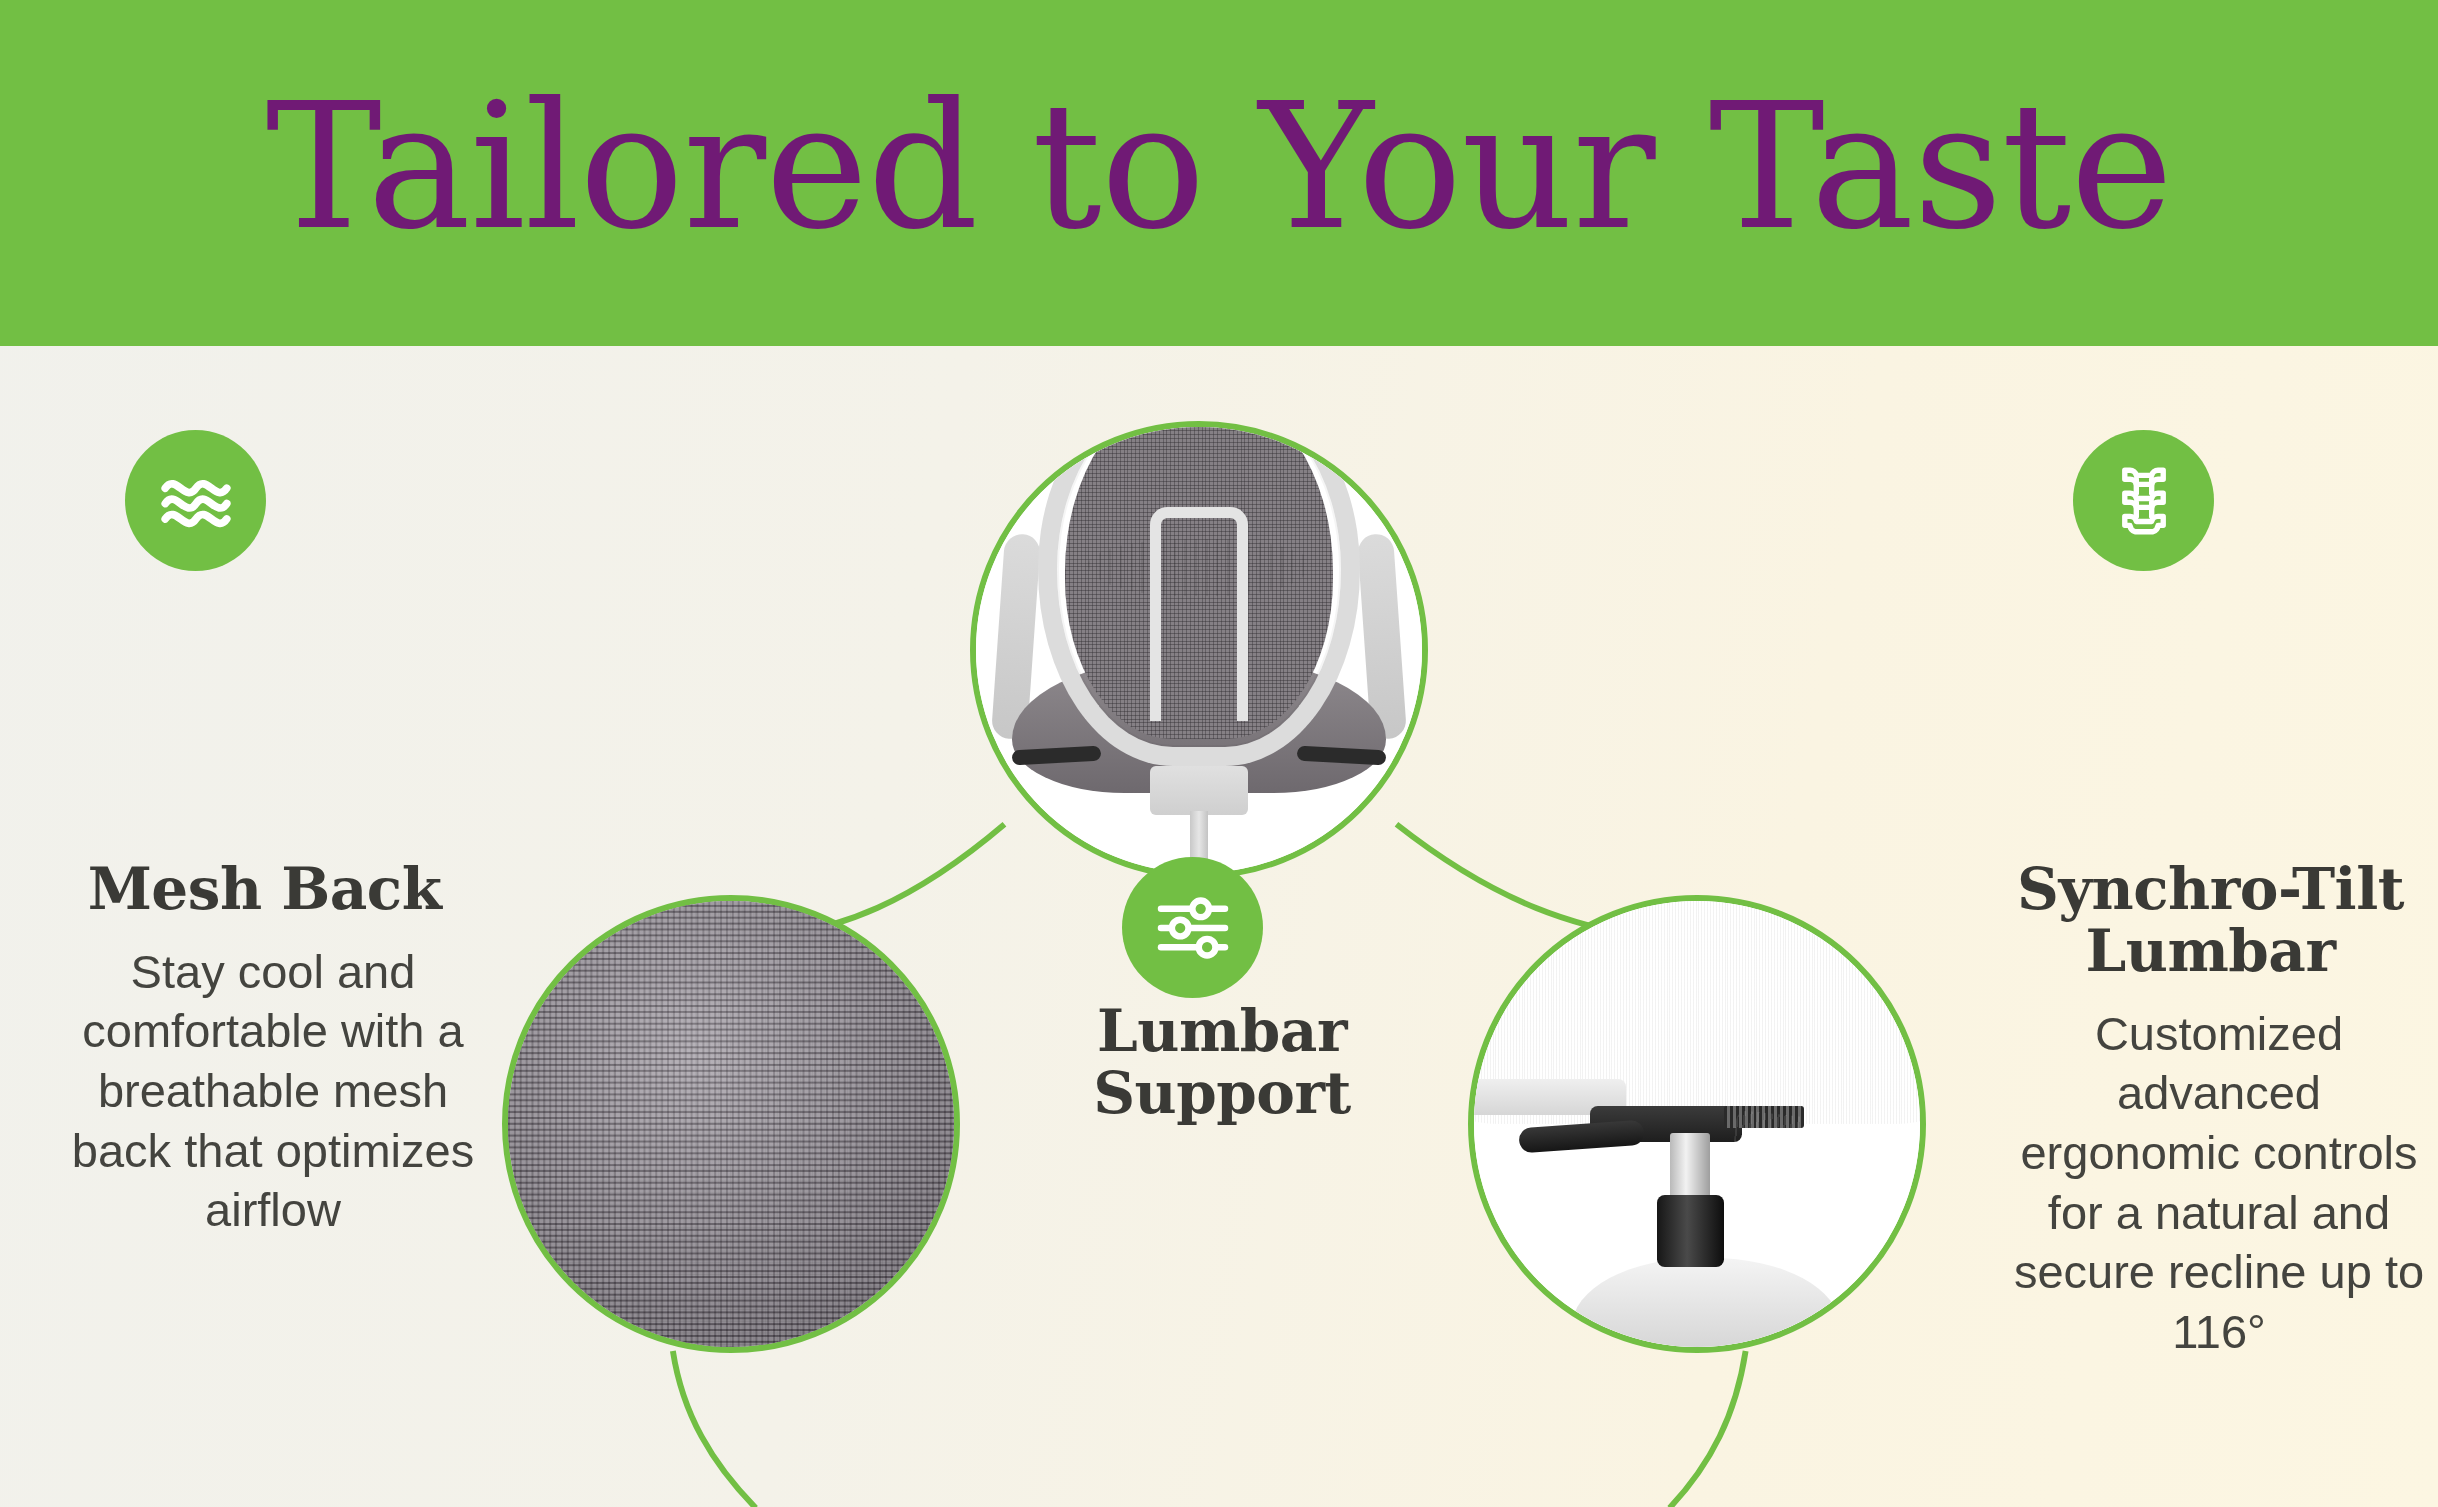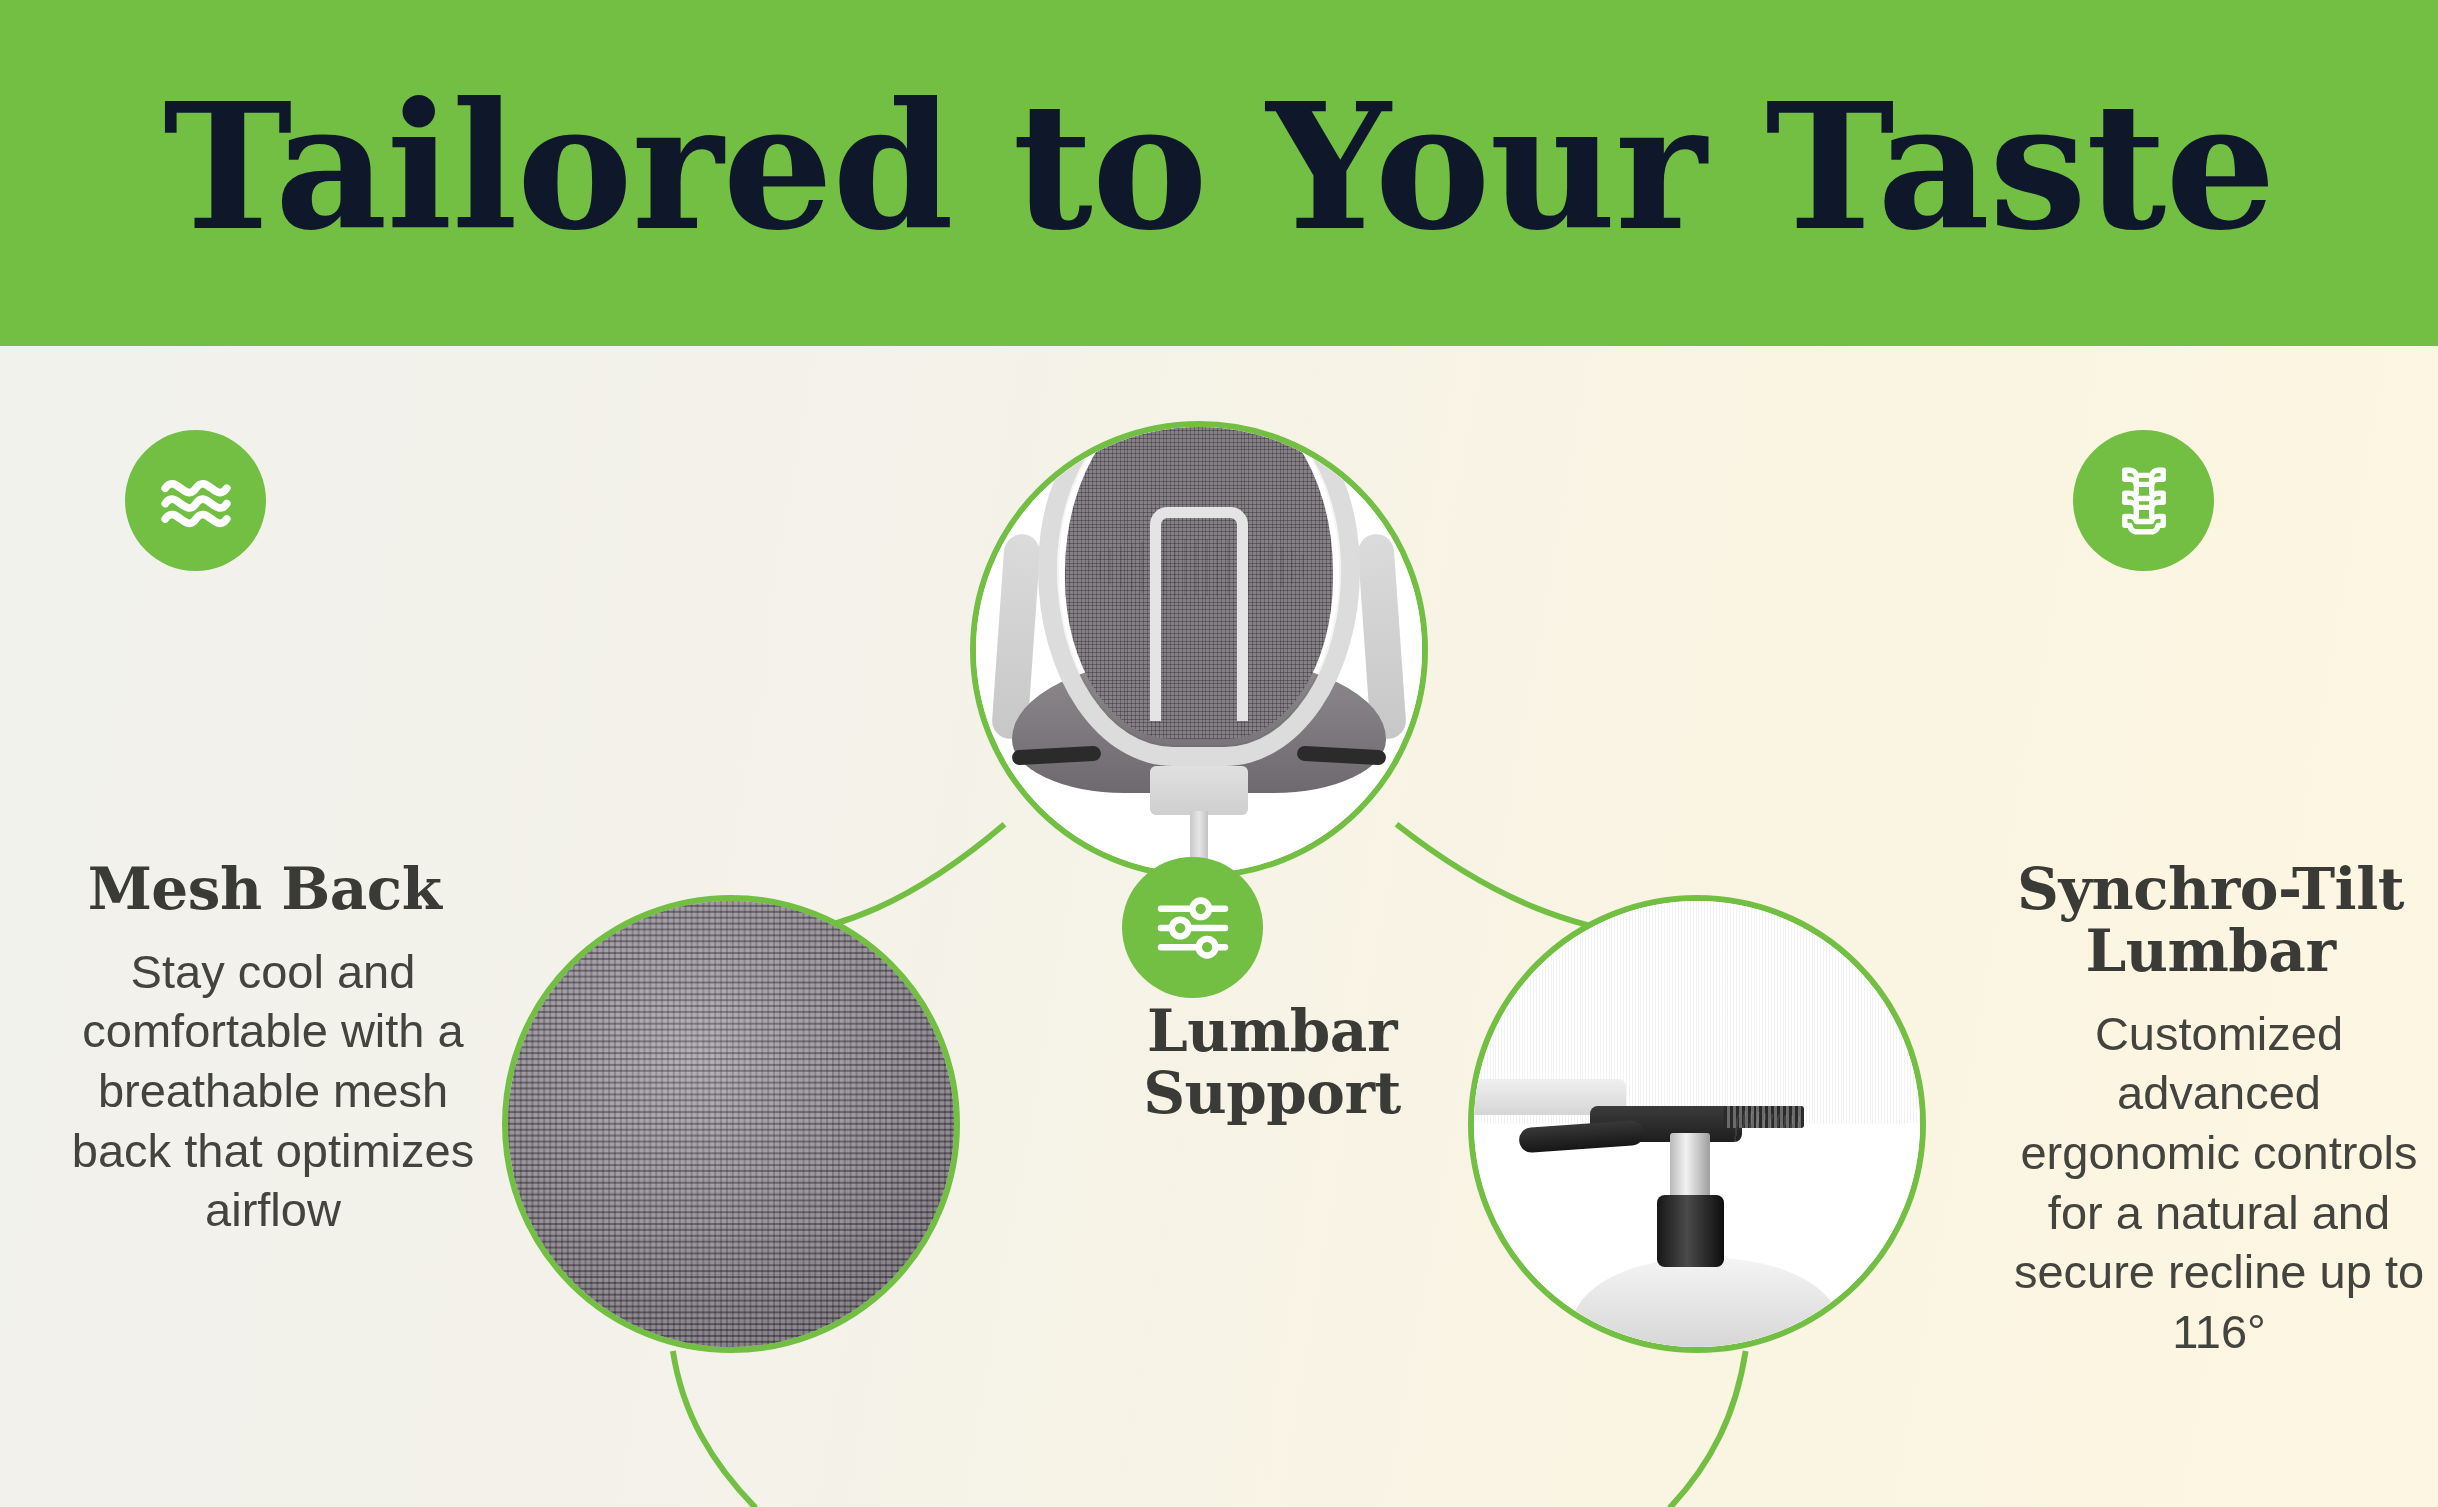--- a/index.html
+++ b/index.html
@@ -22,24 +22,24 @@
     position:absolute;
     left:0; top:0;
     width:2438px; height:346px;
     background:#72bf44;
     display:flex;
     align-items:center;
     justify-content:center;
   }
   #banner-title {
     font-family:"DejaVu Serif", serif;
-    font-weight:700;
+    font-weight:400;
     font-size:174px;
     line-height:1;
-    color:#0f172a;
+    color:#701a75;
     letter-spacing:-1px;
     white-space:nowrap;
     transform:translateY(-5.9px);
   }
 
   
   #connectors {
     position:absolute;
     left:0; top:0;
     width:2438px; height:1508px;
@@ -203,21 +203,21 @@
     justify-content:center;
   }
   #badge-mesh   { left:125px;  top:430px; width:141px; height:141px; }
   #badge-lumbar { left:1122px; top:857px; width:141px; height:141px; }
   #badge-tilt   { left:2073px; top:430px; width:141px; height:141px; }
   .icon-badge svg { width:82px; height:82px; display:block; }
 
   
   .feature { position:absolute; text-align:center;padding-left:41px; }
   #feature-mesh   { left:0px;    top:858px;  width:488px; }
-  #feature-lumbar { left:1032px; top:1000px; width:439px; }
+  #feature-lumbar { left:982px; top:1000px; width:439px; }
   #feature-tilt   { left:1946px; top:858px;  width:488px; }
 
   .feature-title {
     font-family:"DejaVu Serif", serif;
     font-weight:700;
     font-size:58px;
     line-height:1.07;
     color:#3a3a36;
     margin-bottom:21.5px;
     letter-spacing:-0.5px;

